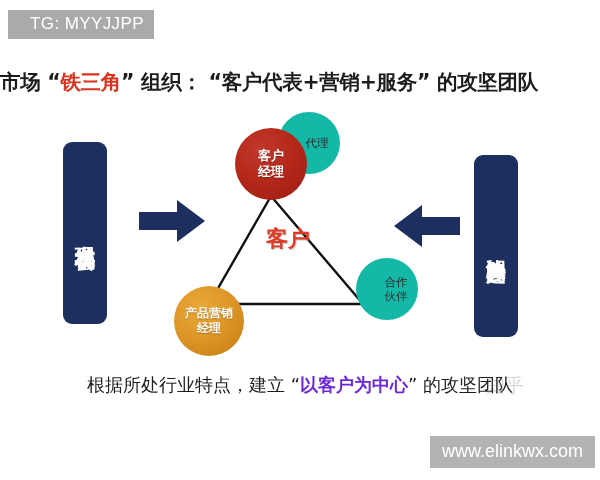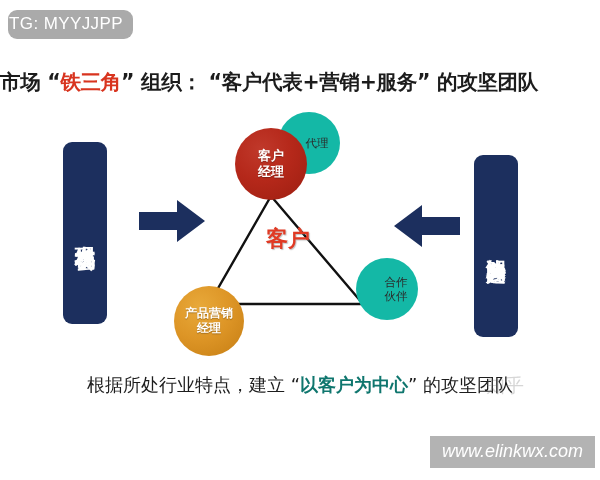--- a/index.html
+++ b/index.html
@@ -16,29 +16,28 @@
     height: 480px;
     background: #ffffff;
     overflow: hidden;
   }
 
   
   .tg-badge {
     position: absolute;
     left: 8px;
     top: 10px;
-    padding: 4px 10px 5px 1px;
+    padding: 4px 10px 5px 22px;
     background: #aaaaaa;
     color: #ffffff;
     font-size: 17px;
     line-height: 20px;
     letter-spacing: 0.4px;
     font-family: "Liberation Sans", sans-serif;
     white-space: nowrap;
-    border-radius: 9px;
   }
 
   
   .title {
     position: absolute;
     left: 0;
     top: 68px;
     width: 526px;
     text-align: right;
     font-size: 20.5px;
@@ -159,21 +158,21 @@
     left: 0;
     top: 372px;
     width: 600px;
     text-align: center;
     font-size: 18px;
     line-height: 26px;
     color: #1d1d1d;
     white-space: nowrap;
     font-family: "DejaVu Sans", "Liberation Sans", sans-serif;
   }
-  .caption .hl { color: #0f766e; font-weight: bold; }
+  .caption .hl { color: #6d28d9; font-weight: bold; }
 
   
   .zhihu-wm {
     position: absolute;
     left: 486px;
     top: 372px;
     font-size: 19px;
     line-height: 26px;
     color: rgba(120,120,120,0.30);
     font-weight: normal;
@@ -186,21 +185,20 @@
     position: absolute;
     left: 430px;
     top: 436px;
     padding: 5px 12px 6px 12px;
     background: #b3b3b3;
     color: #ffffff;
     font-size: 18px;
     line-height: 21px;
     font-family: "Liberation Sans", sans-serif;
     white-space: nowrap;
-    font-style: italic;
   }
 </style>
 </head>
 <body>
 
 <div id="page">
 
   <div class="tg-badge">TG: MYYJJPP</div>
 
   <div class="title">

